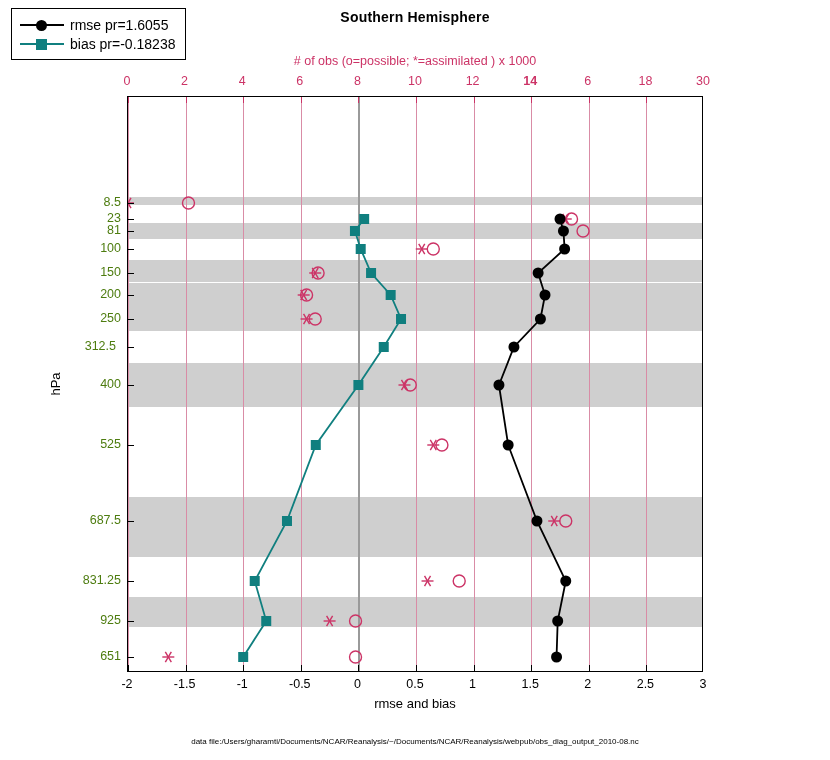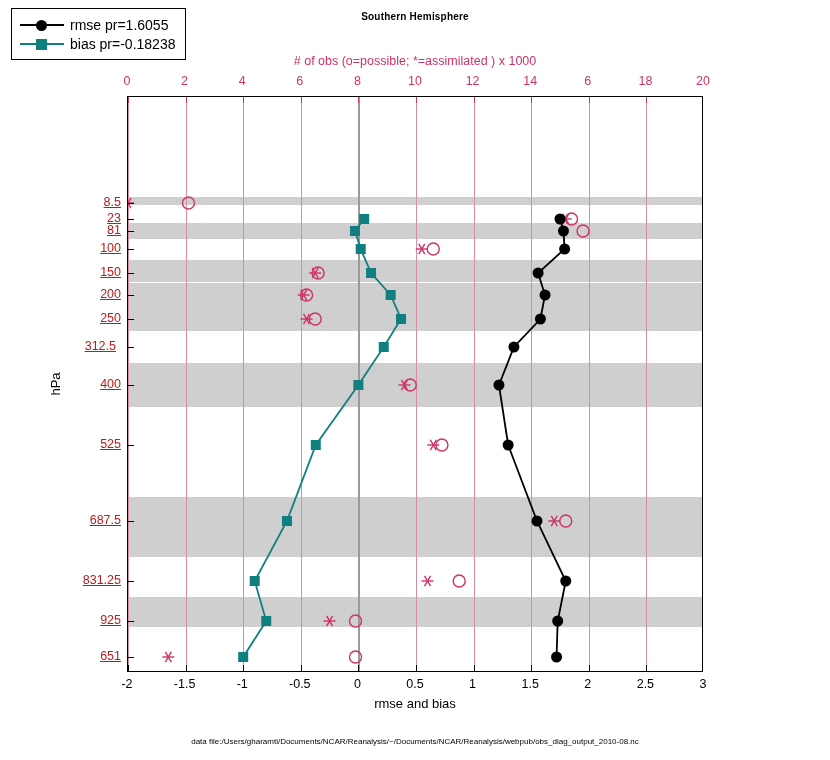--- a/index.html
+++ b/index.html
@@ -20,21 +20,21 @@
     height: 760px;
   }
   .title-block {
     position: absolute;
     top: 8px;
     left: 0;
     width: 830px;
     text-align: center;
   }
   .title-line {
-    font-size: 10px;
+    font-size: 14px;
     font-weight: bold;
     line-height: 18px;
     letter-spacing: 0.2px;
   }
   .top-axis-label {
     position: absolute;
     top: 54px;
     left: 0;
     width: 830px;
     text-align: center;
@@ -103,25 +103,24 @@
   .xlab-top {
     position: absolute;
     font-size: 12.5px;
     color: #cc3366;
     transform: translateX(-50%);
     white-space: nowrap;
   }
   .ylab {
     position: absolute;
     font-size: 12.5px;
-    color: #b91c1c;
+    color: #4d7c0f;
     transform: translateY(-50%);
     white-space: nowrap;
     text-align: right;
-    text-decoration: underline;
   }
   #ylabel-title {
     position: absolute;
     left: 48px;
     top: 384px;
     font-size: 13px;
     transform: rotate(-90deg) translate(-50%, 0);
     transform-origin: left top;
     white-space: nowrap;
   }
@@ -398,24 +397,24 @@
     <div class="xlab-bottom" style="left: 587.8px; top: 677px;">2</div>
     <div class="xlab-bottom" style="left: 645.4px; top: 677px;">2.5</div>
     <div class="xlab-bottom" style="left: 703px; top: 677px;">3</div>
     <div class="xlab-top" style="left: 127px; top: 74px;">0</div>
     <div class="xlab-top" style="left: 184.6px; top: 74px;">2</div>
     <div class="xlab-top" style="left: 242.2px; top: 74px;">4</div>
     <div class="xlab-top" style="left: 299.8px; top: 74px;">6</div>
     <div class="xlab-top" style="left: 357.4px; top: 74px;">8</div>
     <div class="xlab-top" style="left: 415px; top: 74px;">10</div>
     <div class="xlab-top" style="left: 472.6px; top: 74px;">12</div>
-    <div class="xlab-top" style="left: 530.2px; top: 74px;">14</div>
+    <div class="xlab-top" style="left: 530.2px; top: 74px; font-weight: bold;">14</div>
     <div class="xlab-top" style="left: 587.8px; top: 74px;">6</div>
     <div class="xlab-top" style="left: 645.4px; top: 74px;">18</div>
-    <div class="xlab-top" style="left: 703px; top: 74px;">20</div>
+    <div class="xlab-top" style="left: 703px; top: 74px;">30</div>
     <div class="ylab" style="left: 65px; width: 56px; top: 202px;">8.5</div>
     <div class="ylab" style="left: 65px; width: 56px; top: 218px;">23</div>
     <div class="ylab" style="left: 65px; width: 56px; top: 230px;">81</div>
     <div class="ylab" style="left: 65px; width: 56px; top: 248px;">100</div>
     <div class="ylab" style="left: 65px; width: 56px; top: 272px;">150</div>
     <div class="ylab" style="left: 65px; width: 56px; top: 294px;">200</div>
     <div class="ylab" style="left: 65px; width: 56px; top: 318px;">250</div>
     <div class="ylab" style="left: 60px; width: 56px; top: 346px;">312.5</div>
     <div class="ylab" style="left: 65px; width: 56px; top: 384px;">400</div>
     <div class="ylab" style="left: 65px; width: 56px; top: 444px;">525</div>

